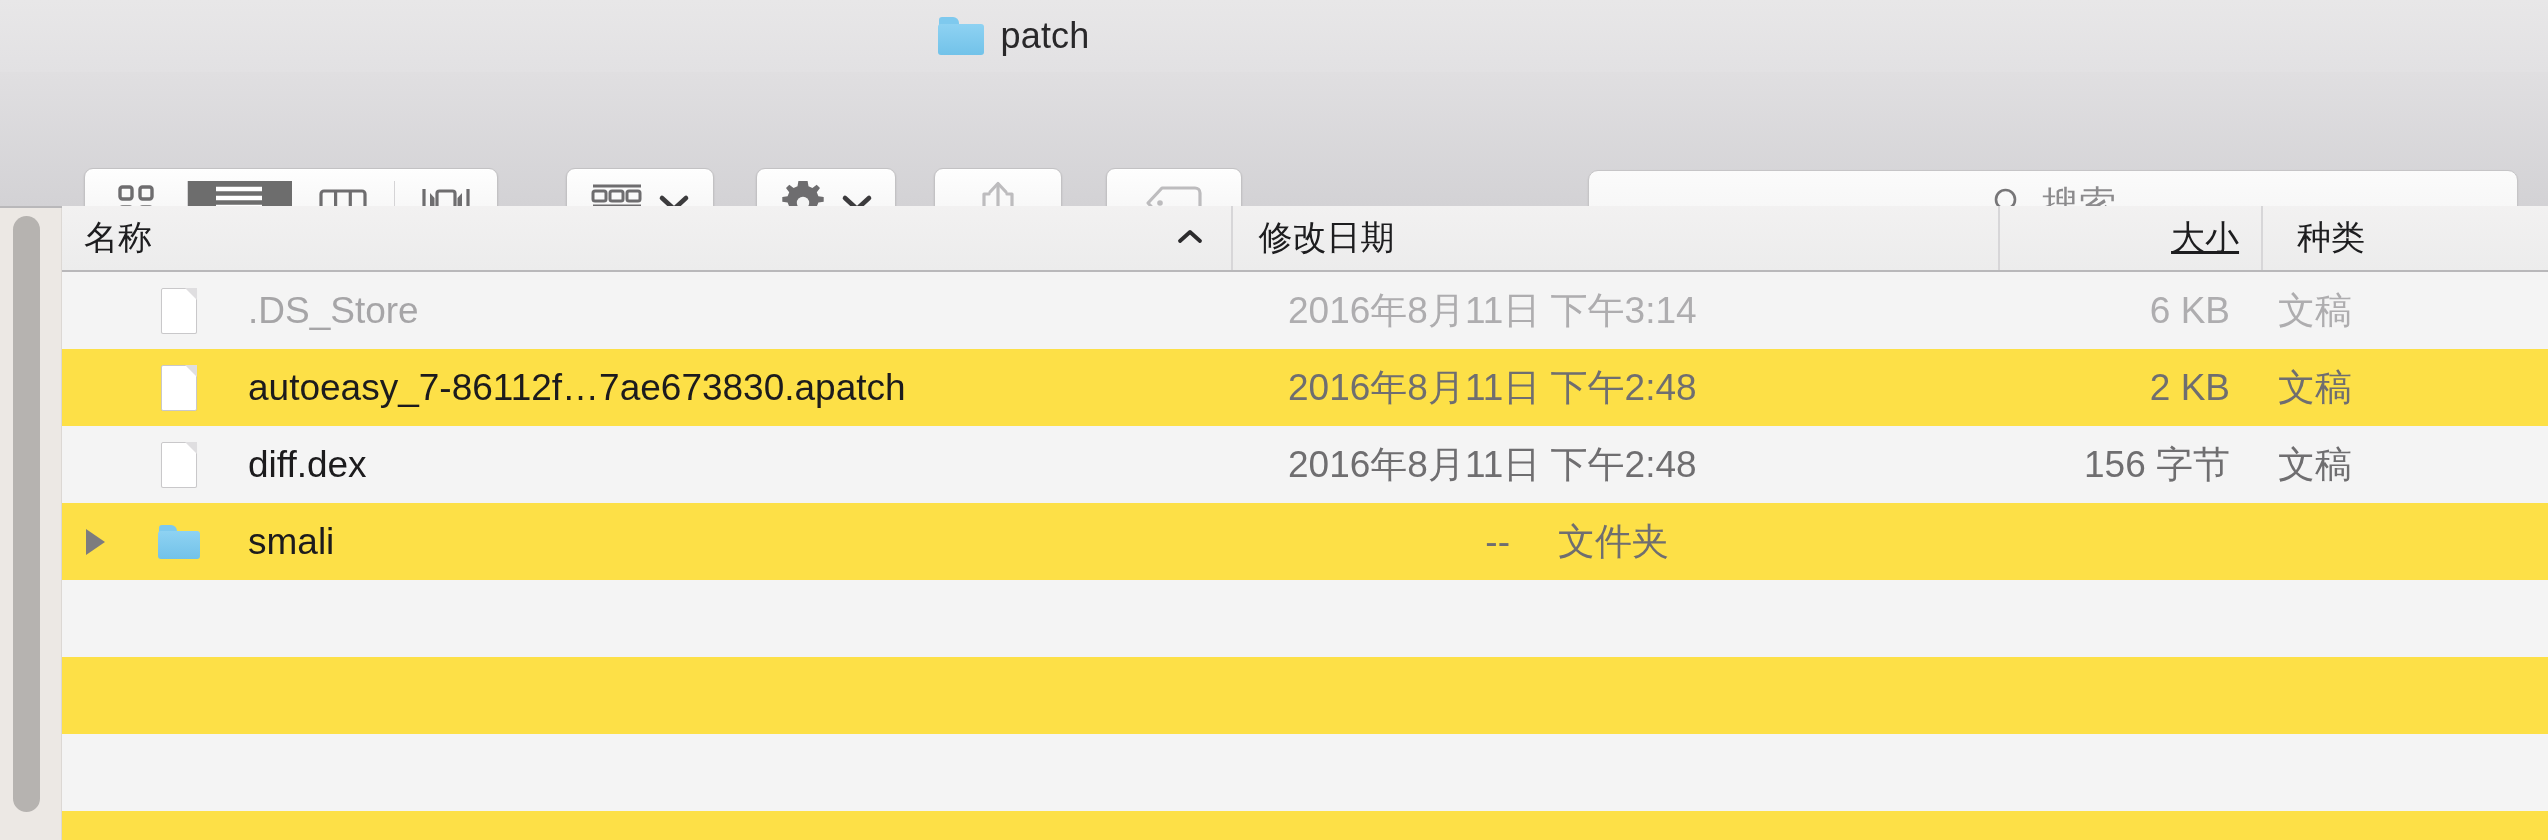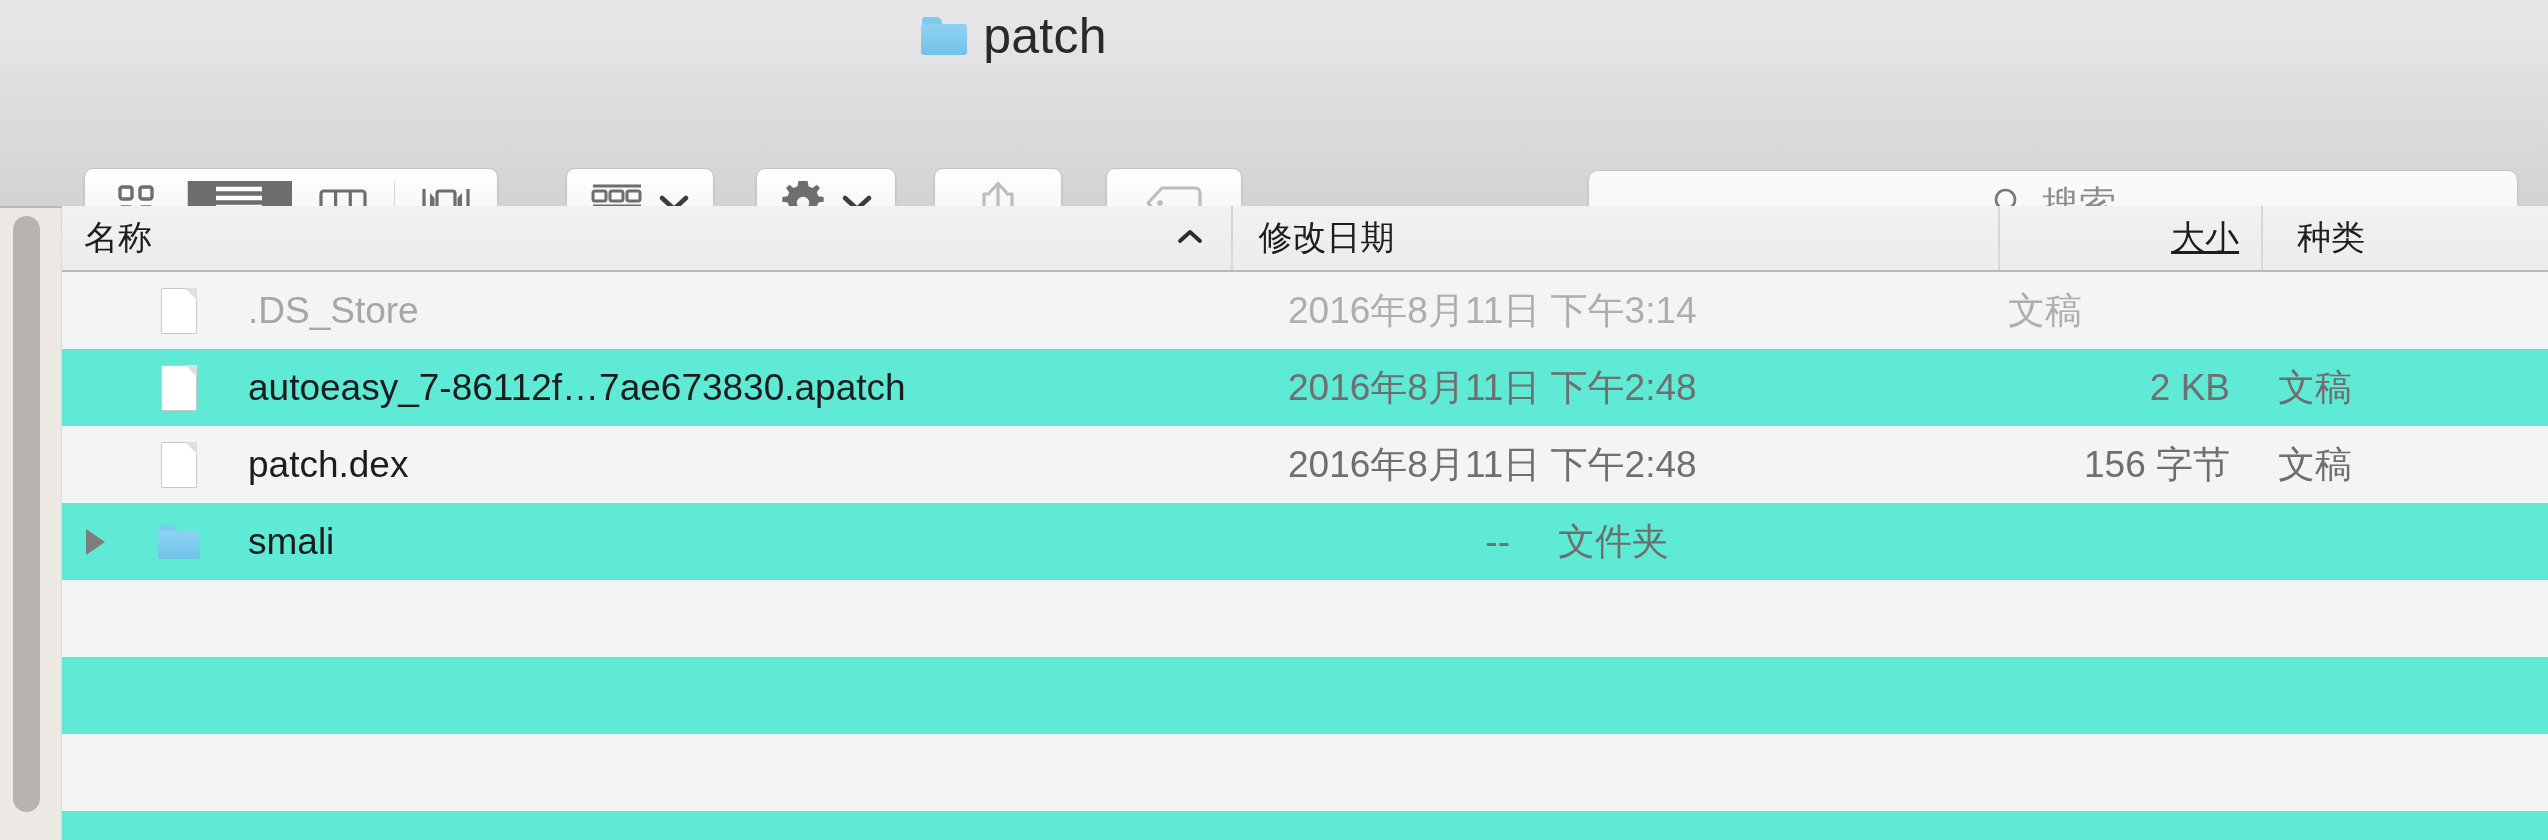--- a/index.html
+++ b/index.html
@@ -31,21 +31,21 @@
     align-items: center;
     justify-content: center;
   }
   .title-group {
     display: flex;
     align-items: center;
     gap: 16px;
     transform: translateX(-260px);
   }
   .title-text {
-    font-size: 50px;
+    font-size: 36px;
     color: #29282a;
     letter-spacing: 0.2px;
   }
 
   
   .folder-ico {
     position: relative;
     display: inline-block;
   }
   .folder-ico .tab {
@@ -208,21 +208,21 @@
   .row {
     height: 77px;
     display: flex;
     align-items: center;
     box-sizing: border-box;
     font-size: 37px;
     color: #1c1b1d;
     white-space: nowrap;
   }
   .row.odd  { background: #f4f4f4; }
-  .row.even { background: #5eead4; align-items: center; }
+  .row.even { background: #fde047; align-items: center; }
   .row.dim .cell { color: #a6a5a7; }
 
   .cell { box-sizing: border-box; overflow: hidden; gap: 24px; }
   .c-name {
     width: 1200px;
     display: flex;
     align-items: center;
     padding-left: 4px;
   }
   .disclosure {
@@ -460,20 +460,21 @@
 
     <div class="row odd dim">
       <div class="cell c-name">
         <span class="disclosure"></span>
         <span class="name-icon">
             <span class="doc-ico"></span>
           </span>
         <span class="name-text">.DS_Store</span>
       </div>
       <div class="cell c-date">2016年8月11日 下午3:14</div>
+      <div class="cell c-size">6 KB</div>
       <div class="cell c-kind">文稿</div>
     </div>
 
     <div class="row even">
       <div class="cell c-name">
         <span class="disclosure"></span>
         <span class="name-icon">
             <span class="doc-ico"></span>
           </span>
         <span class="name-text">autoeasy_7-86112f…7ae673830.apatch</span>
@@ -482,21 +483,21 @@
       <div class="cell c-size">2 KB</div>
       <div class="cell c-kind">文稿</div>
     </div>
 
     <div class="row odd">
       <div class="cell c-name">
         <span class="disclosure"></span>
         <span class="name-icon">
             <span class="doc-ico"></span>
           </span>
-        <span class="name-text">patch.dex</span>
+        <span class="name-text">diff.dex</span>
       </div>
       <div class="cell c-date">2016年8月11日 下午2:48</div>
       <div class="cell c-size">156 字节</div>
       <div class="cell c-kind">文稿</div>
     </div>
 
     <div class="row even">
       <div class="cell c-name">
         <span class="disclosure">
             <span class="tri"></span>

